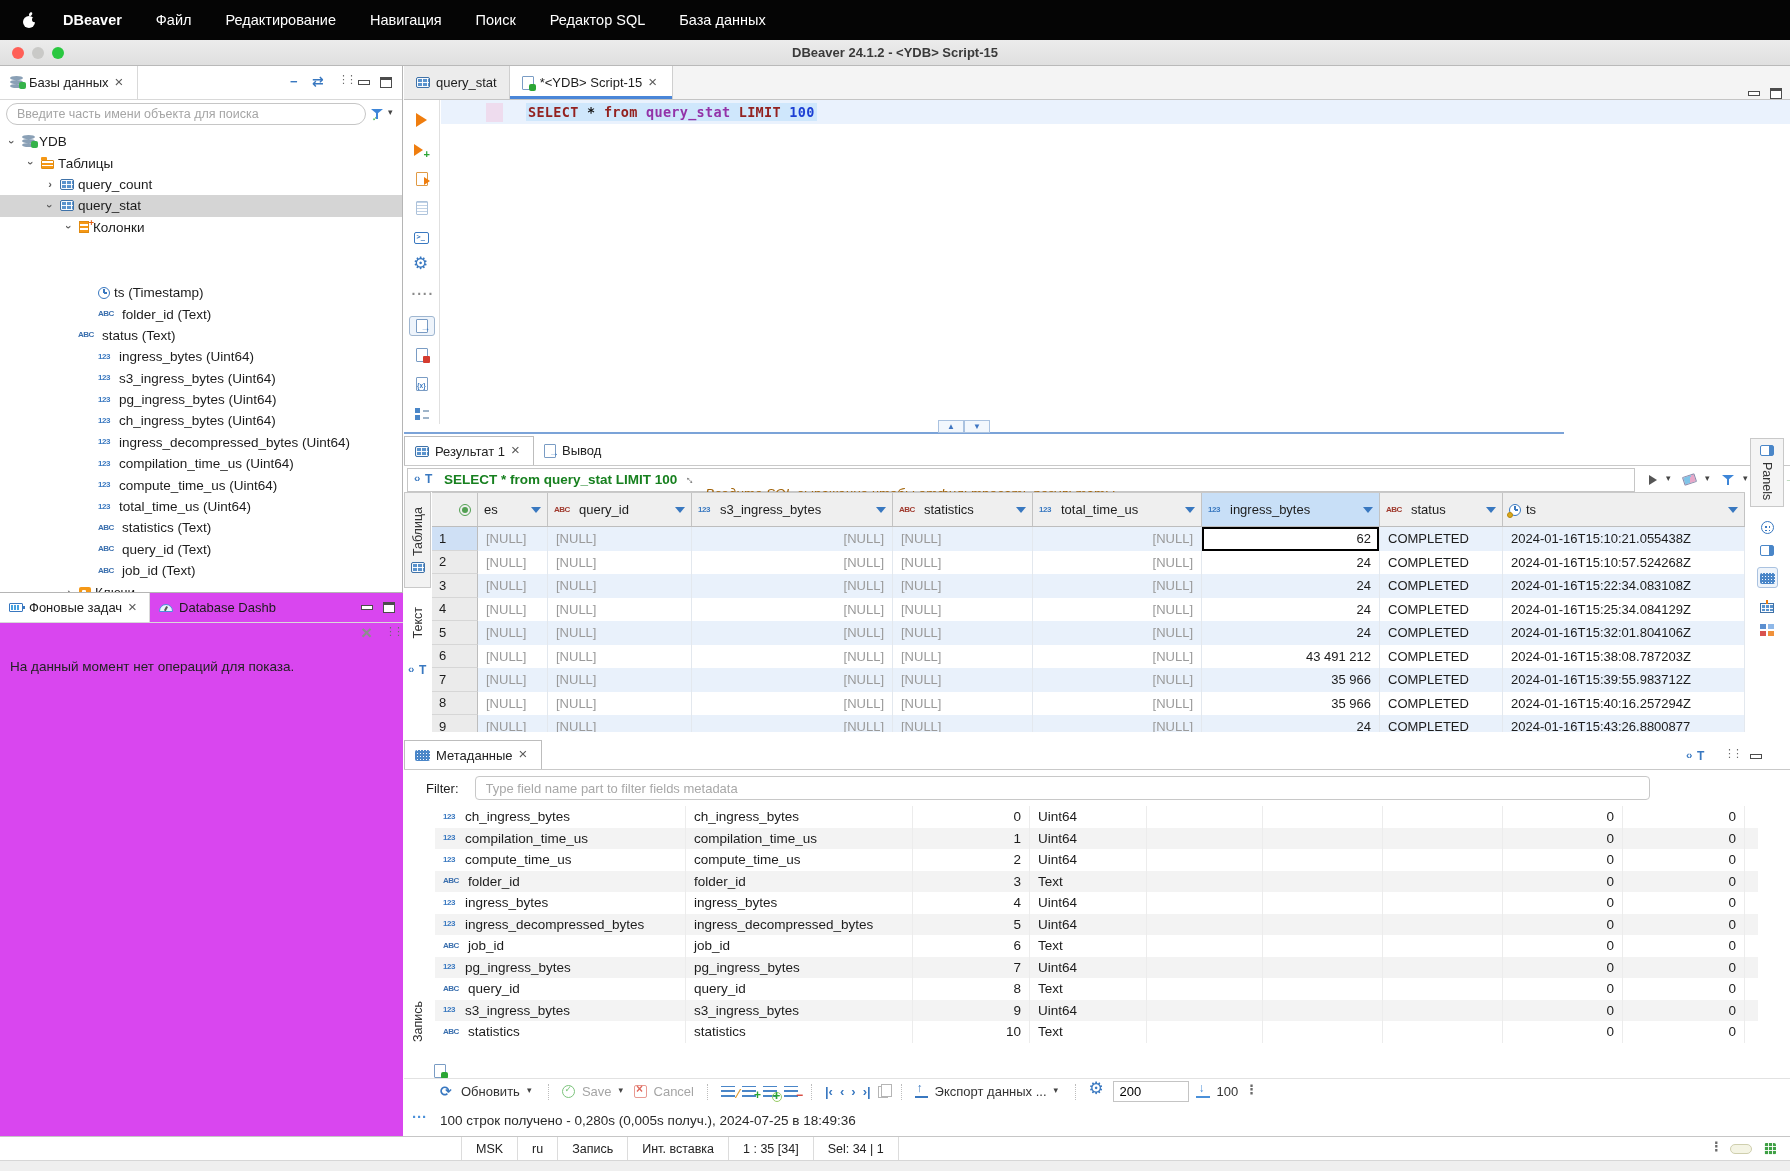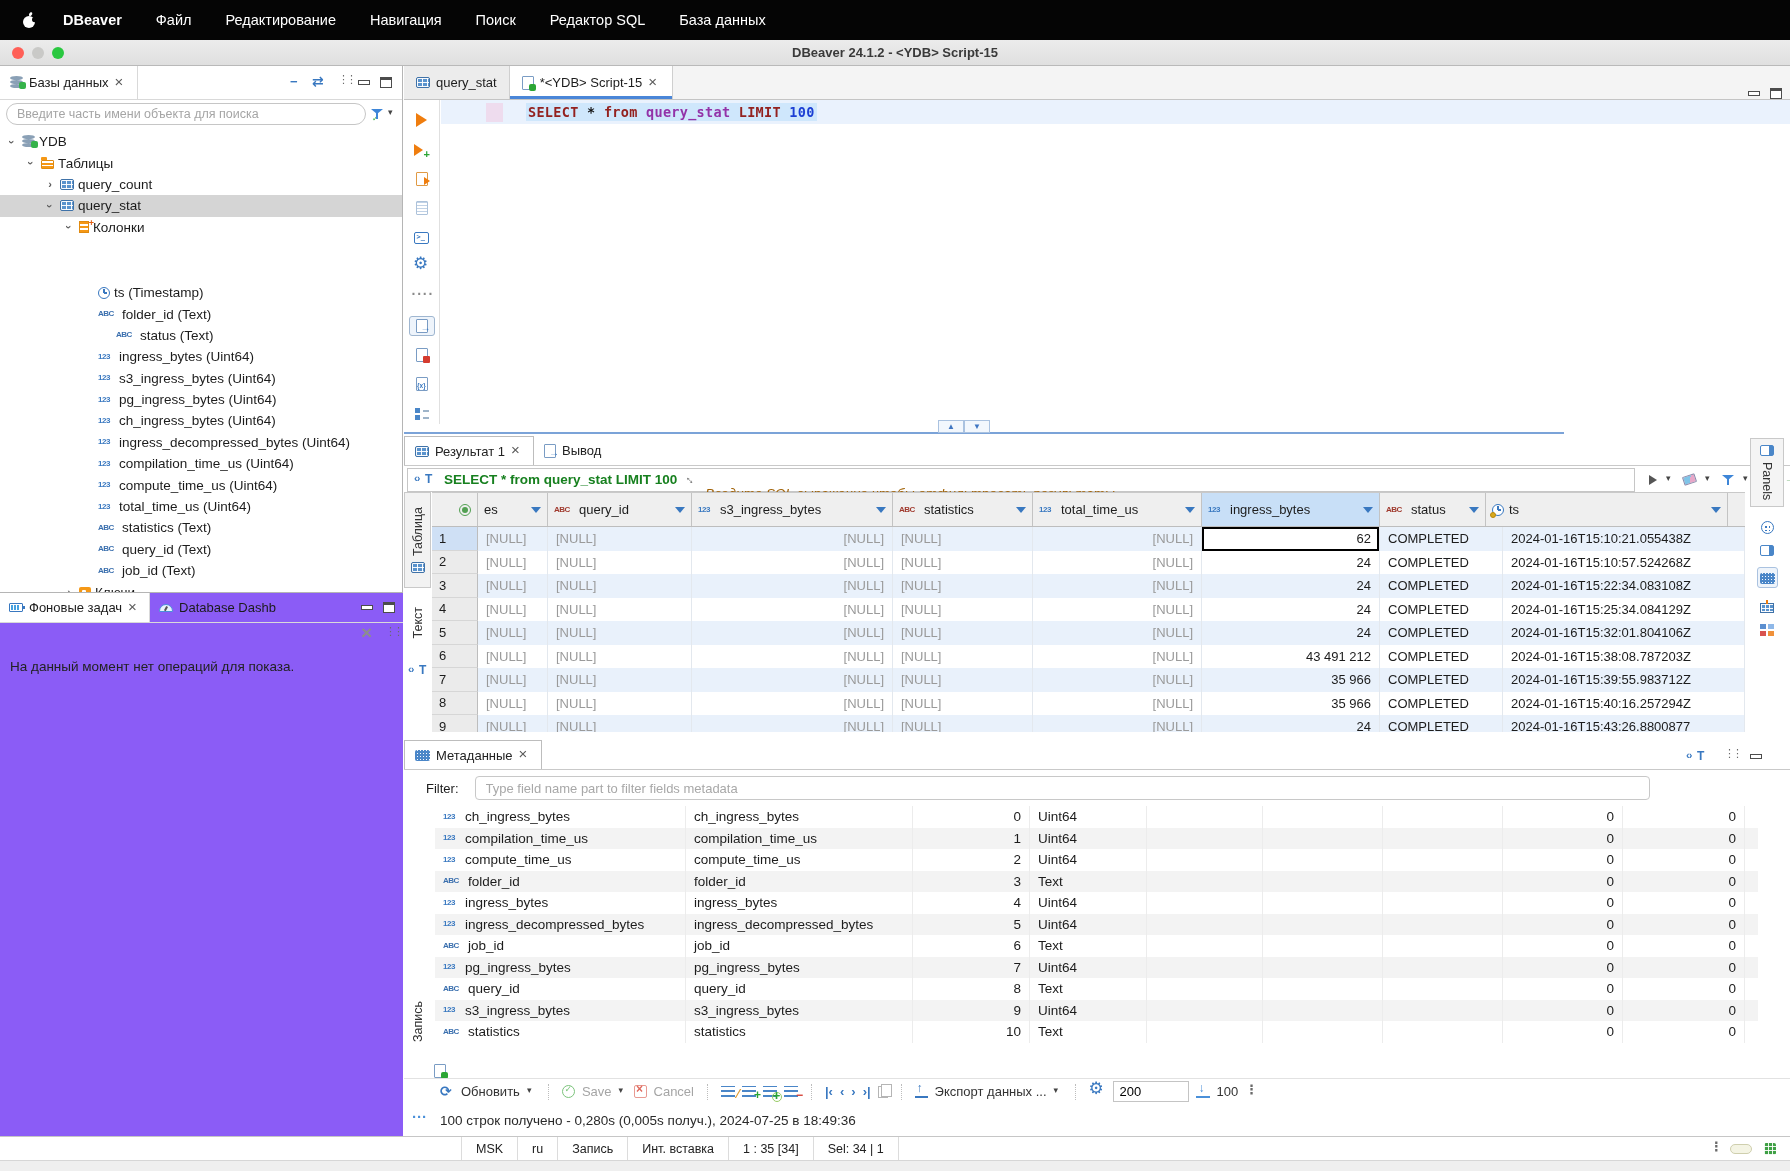--- a/index.html
+++ b/index.html
@@ -32,21 +32,21 @@
   .lp-search input::placeholder{color:#a5a5a5;}
   .tree{position:relative;height:464px;overflow:hidden;padding-top:3px;}
   .tree-row{display:flex;align-items:center;height:21.4px;gap:4px;white-space:nowrap;cursor:default;}
   .tree-row.sel{background:#d5d5d5;}
   .arrow{width:12px;text-align:center;color:#5a5a5a;font-size:11px;flex:0 0 12px;}
   .arrow.open::before{content:"\203A";display:inline-block;transform:rotate(90deg);font-weight:bold;}
   .arrow.closed::before{content:"\203A";display:inline-block;font-weight:bold;}
   .tlabel{font-size:13.5px;}
 
   
-  .tasks{position:absolute;left:0;top:526px;width:403px;bottom:0;border-top:1px solid #b5b5b5;background:#8b5cf6;}
+  .tasks{position:absolute;left:0;top:526px;width:403px;bottom:0;border-top:1px solid #b5b5b5;background:#d946ef;}
   .tasks-tabs{height:30px;display:flex;align-items:center;border-bottom:1px solid #d9d9d9;}
   .ttab{display:flex;align-items:center;gap:6px;height:100%;padding:0 9px;}
   .ttab.active{border-right:1px solid #d9d9d9;background:#fff;}
   .tasks-tools{position:absolute;right:8px;top:34px;display:flex;gap:10px;align-items:center;}
   .tasks-msg{position:absolute;left:10px;top:66px;font-size:13.5px;color:#222;}
   .winbtns{margin-left:auto;display:flex;gap:10px;align-items:center;padding-right:8px;}
 
   
   .ed-tabs{position:absolute;left:404px;top:66px;right:0;height:34px;border-bottom:1px solid #c4c4c4;display:flex;align-items:flex-end;background:#f4f4f4;}
   .etab{display:flex;align-items:center;gap:6px;height:33px;padding:0 12px;background:#ececec;border-right:1px solid #cfcfcf;position:relative;}
@@ -333,21 +333,21 @@
         <div class="tree-row" style="padding-left: 82px; margin-top: 44px;">
           <span class="arrow"></span>
           <span class="i i-clock"></span>
           <span class="tlabel">ts (Timestamp)</span>
         </div>
         <div class="tree-row" style="padding-left: 82px;">
           <span class="arrow"></span>
           <span class="i i-abc"></span>
           <span class="tlabel">folder_id (Text)</span>
         </div>
-        <div class="tree-row" style="padding-left: 100px;">
+        <div class="tree-row" style="padding-left: 62px;">
           <span class="arrow"></span>
           <span class="i i-abc"></span>
           <span class="tlabel">status (Text)</span>
         </div>
         <div class="tree-row" style="padding-left: 82px;">
           <span class="arrow"></span>
           <span class="i i-123"></span>
           <span class="tlabel">ingress_bytes (Uint64)</span>
         </div>
         <div class="tree-row" style="padding-left: 82px;">
@@ -581,21 +581,21 @@
         <div class="gh" style="width: 169px;">
           <span class="i i-123"></span>
           <span class="ghlabel">total_time_us</span>
           <span class="i i-sort sort"></span>
         </div>
         <div class="gh selhdr" style="width: 178px;">
           <span class="i i-123"></span>
           <span class="ghlabel">ingress_bytes</span>
           <span class="i i-sort sort"></span>
         </div>
-        <div class="gh" style="width: 106px;">
+        <div class="gh" style="width: 123px;">
           <span class="i i-abc red"></span>
           <span class="ghlabel">status</span>
           <span class="i i-sort sort"></span>
         </div>
         <div class="gh" style="width: 242px;">
           <span class="i i-clock key">
             <span class="keydot"></span>
           </span>
           <span class="ghlabel">ts</span>
           <span class="i i-sort sort"></span>

